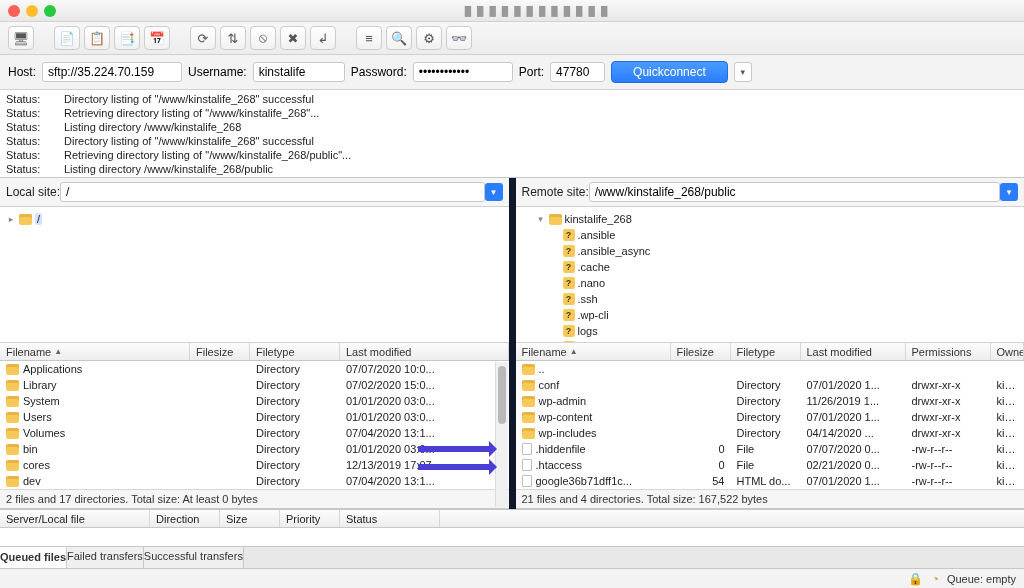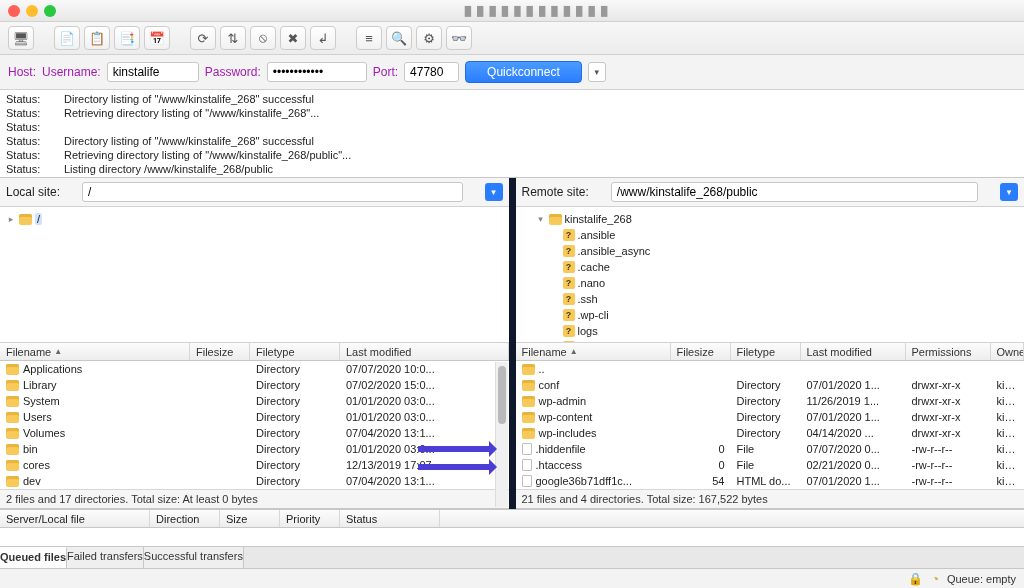--- a/index.html
+++ b/index.html
@@ -18,33 +18,33 @@
   .titlebar { height: 22px; display: flex; align-items: center; padding: 0 8px; gap: 6px; background: linear-gradient(#f9f9f9,#e7e7e7); border-bottom:1px solid #d1d1d1;}
   .tl-btn { width:12px; height:12px; border-radius:50%; }
   .tl-red{background:#ff5f57;} .tl-yel{background:#ffbd2e;} .tl-grn{background:#28c940;}
   .titlebar-title{flex:1; text-align:center; color:#999; letter-spacing:6px; font-size:9px;}
   
   .toolbar { display:flex; align-items:center; gap:4px; padding:4px 8px; background:linear-gradient(#f7f7f7,#ececec); border-bottom:1px solid #d1d1d1;}
   .tbtn { width:26px; height:24px; border:1px solid #ccc; border-radius:4px; background:linear-gradient(#ffffff,#f1f1f1); display:flex; align-items:center; justify-content:center; font-size:13px; color:#555;}
   .tsep { width:12px; }
   
   .qc-bar { display:flex; align-items:center; gap:6px; padding:6px 8px; background:#f3f3f3; border-bottom:1px solid #d1d1d1;}
-  .qc-bar label{ font-size:12px; color:#a21caf; }
+  .qc-bar label{ font-size:12px; color:#000000; }
   .qc-bar input { height:20px; border:1px solid #c7c7c7; border-radius:3px; padding:0 5px; font-size:12px; background:#fff;}
   .qc-btn { background:linear-gradient(#4a9bff,#2b7dff); color:#fff; border:1px solid #1f6de0; border-radius:4px; padding:3px 21px; font-size:12px;}
   .qc-drop { width:18px; height:20px; border:1px solid #c7c7c7; border-radius:3px; background:#fff; display:flex;align-items:center;justify-content:center;font-size:9px;color:#555;}
   
   .log { height:88px; background:#fff; overflow:auto; border-bottom:1px solid #c7c7c7; padding:2px 6px; font-size:11px; line-height:14px;}
   .log-row { display:flex; gap:18px; }
   .log-row .lab { width:40px; color:#222; }
   
   .panes { flex:1; display:flex; border-bottom:1px solid #c7c7c7; min-height:0;}
   .pane { flex:1; display:flex; flex-direction:column; min-width:0;}
   .pane + .pane { border-left:7px solid #0f172a;}
-  .site-row { display:flex; align-items:center; gap:22px; padding:4px 6px; border-bottom:1px solid #d1d1d1; background:#f5f5f5;}
+  .site-row { display:flex; align-items:center; gap:0; padding:4px 6px; border-bottom:1px solid #d1d1d1; background:#f5f5f5;}
   .site-row label{ font-size:12px;}
   .site-row input{ flex:1; height:20px; border:1px solid #c7c7c7; border-radius:3px; padding:0 5px; font-size:12px; background:#fff;}
   .site-drop { width:18px; height:18px; border-radius:3px; background:#2b7dff; color:#fff; display:flex;align-items:center;justify-content:center;font-size:9px;}
   .tree { flex:1; min-height:80px; background:#fff; overflow:auto; padding:4px 6px; border-bottom:1px solid #d1d1d1;}
   .tree-item { display:flex; align-items:center; gap:3px; height:16px; font-size:11px;}
   .tree-item.sel span.nm{ background:#cfe3ff; border-radius:2px; padding:0 2px;}
   .indent-1{padding-left:14px;} .indent-2{padding-left:28px;}
   .folder-ico{width:13px;height:11px;background:#f7c95b;border-radius:2px;display:inline-block;box-shadow:inset 0 3px 0 #e8b43e;}
   .unk-ico{width:12px;height:12px;background:#f7c95b;border-radius:2px;display:inline-flex;align-items:center;justify-content:center;font-weight:bold;font-size:9px;color:#4a3a0c;}
   .file-ico{width:10px;height:12px;background:#fff;border:1px solid #bfbfbf;border-radius:1px;display:inline-block;}
@@ -110,20 +110,21 @@
   <div class="tbtn">↲</div>
   <div class="tsep"></div>
   <div class="tbtn">≡</div>
   <div class="tbtn">🔍</div>
   <div class="tbtn">⚙</div>
   <div class="tbtn">👓</div>
 </div>
 
 <div class="qc-bar">
   <label>Host:</label>
+  <input style="width: 140px;" value="sftp://35.224.70.159">
   <label>Username:</label>
   <input style="width: 92px;" value="kinstalife">
   <label>Password:</label>
   <input style="width: 100px;" value="••••••••••••">
   <label>Port:</label>
   <input style="width: 55px;" value="47780">
   <button class="qc-btn">Quickconnect</button>
   <div class="qc-drop">▾</div>
 </div>
 
@@ -131,20 +132,21 @@
     <div class="log-row">
       <span class="lab">Status:</span>
       <span>Directory listing of "/www/kinstalife_268" successful</span>
     </div>
     <div class="log-row">
       <span class="lab">Status:</span>
       <span>Retrieving directory listing of "/www/kinstalife_268"...</span>
     </div>
     <div class="log-row">
       <span class="lab">Status:</span>
+      <span>Listing directory /www/kinstalife_268</span>
     </div>
     <div class="log-row">
       <span class="lab">Status:</span>
       <span>Directory listing of "/www/kinstalife_268" successful</span>
     </div>
     <div class="log-row">
       <span class="lab">Status:</span>
       <span>Retrieving directory listing of "/www/kinstalife_268/public"...</span>
     </div>
     <div class="log-row">

